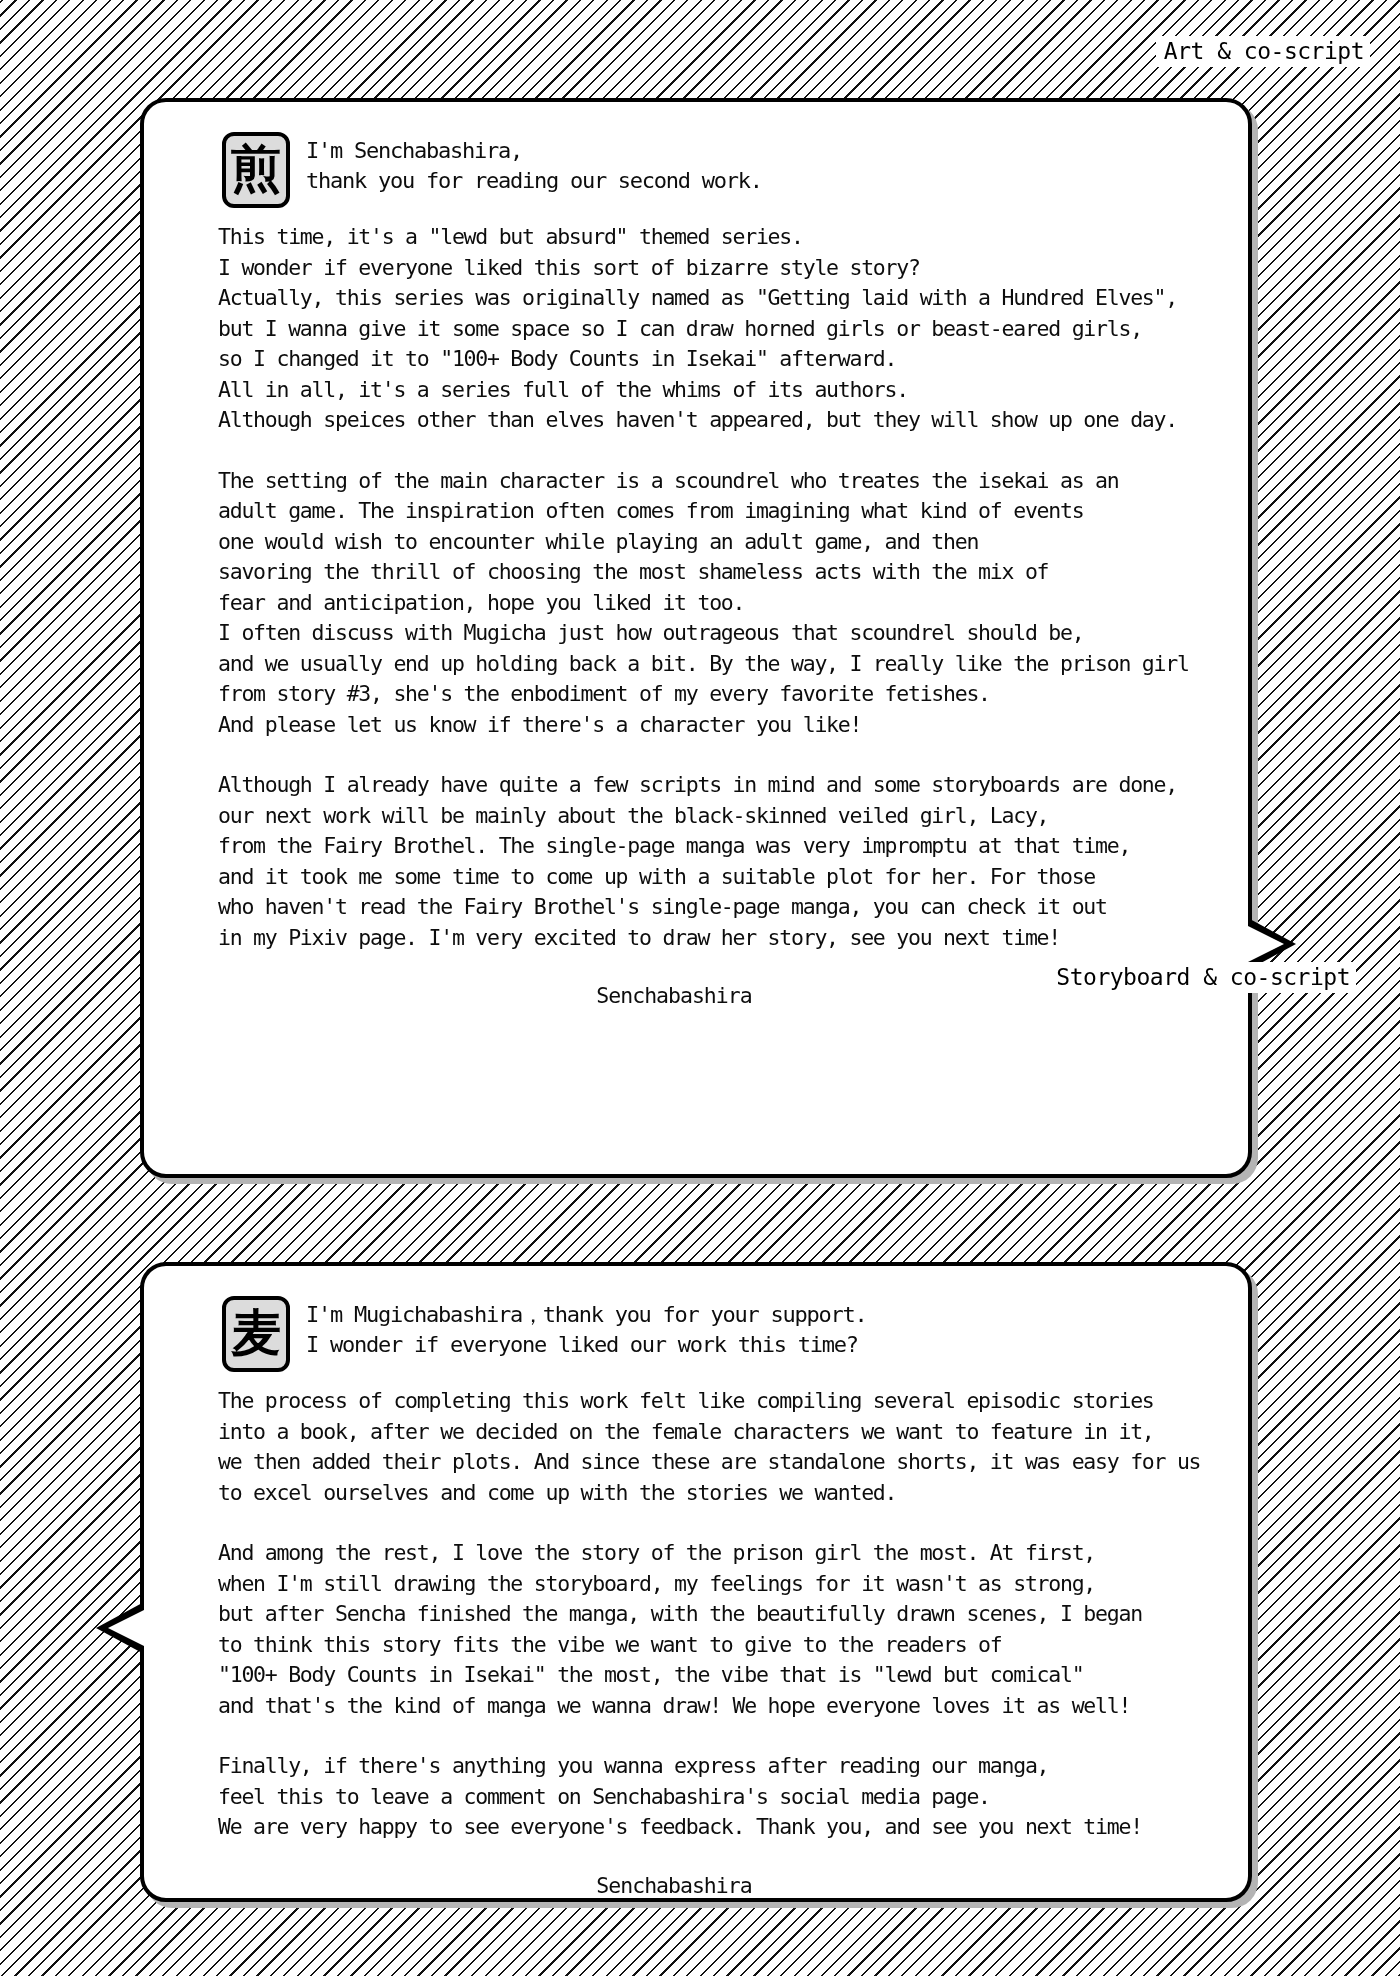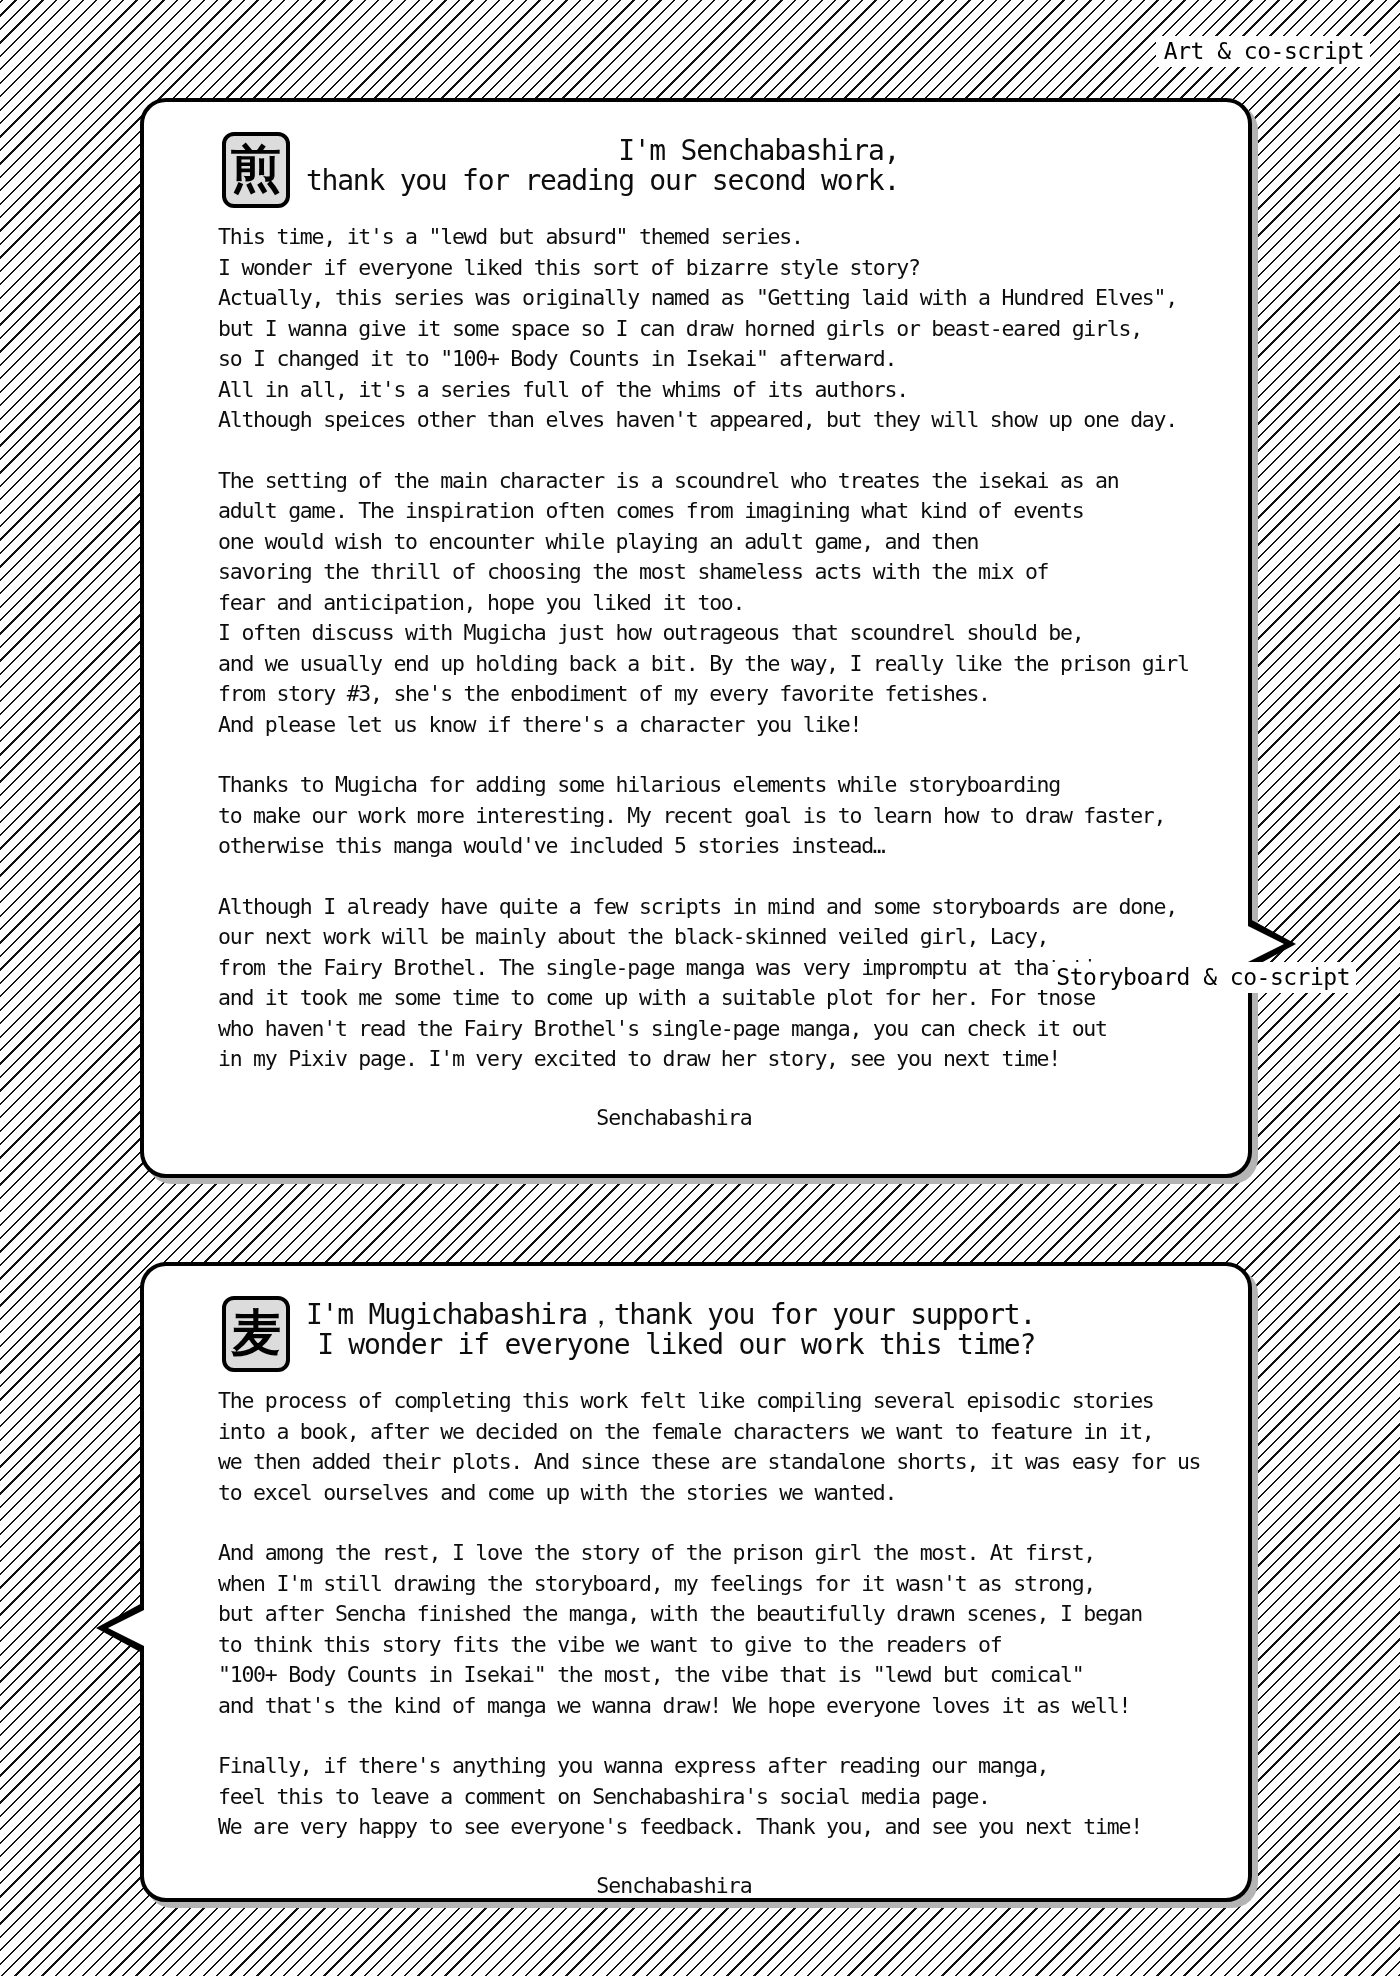--- a/index.html
+++ b/index.html
@@ -168,21 +168,21 @@
   
   .panel-text {
     color: #0d0d0d;
     font-family: "DejaVu Sans Mono", "Liberation Mono", monospace;
     font-size: 21.5px;
     line-height: 30.5px;
     letter-spacing: -1.25px;
     white-space: pre-wrap;
   }
 
-  .speaker-lines .panel-text { font-size: 28px; line-height: 30px; text-align: right; }
+  .speaker-lines .panel-text { font-size: 22px; line-height: 30px; }
 
   .para {
     margin: 0 0 30px 40px;
   }
   .para:last-of-type { margin-bottom: 0; }
 
   .signature {
     text-align: center;
     margin: 26px 44px 0 0;
     color: #0d0d0d;
@@ -223,23 +223,20 @@
 Although speices other than elves haven't appeared, but they will show up one day.</div>
         <div class="para panel-text">The setting of the main character is a scoundrel who treates the isekai as an
 adult game. The inspiration often comes from imagining what kind of events
 one would wish to encounter while playing an adult game, and then
 savoring the thrill of choosing the most shameless acts with the mix of
 fear and anticipation, hope you liked it too.
 I often discuss with Mugicha just how outrageous that scoundrel should be,
 and we usually end up holding back a bit. By the way, I really like the prison girl
 from story #3, she's the enbodiment of my every favorite fetishes.
 And please let us know if there's a character you like!</div>
-        <div class="para panel-text">Thanks to Mugicha for adding some hilarious elements while storyboarding
-to make our work more interesting. My recent goal is to learn how to draw faster,
-otherwise this manga would've included 5 stories instead…</div>
         <div class="para panel-text">Although I already have quite a few scripts in mind and some storyboards are done,
 our next work will be mainly about the black-skinned veiled girl, Lacy,
 from the Fairy Brothel. The single-page manga was very impromptu at that time,
 and it took me some time to come up with a suitable plot for her. For those
 who haven't read the Fairy Brothel's single-page manga, you can check it out
 in my Pixiv page. I'm very excited to draw her story, see you next time!</div>
 
         <div class="signature">Senchabashira</div>
       </div>
     </div>

